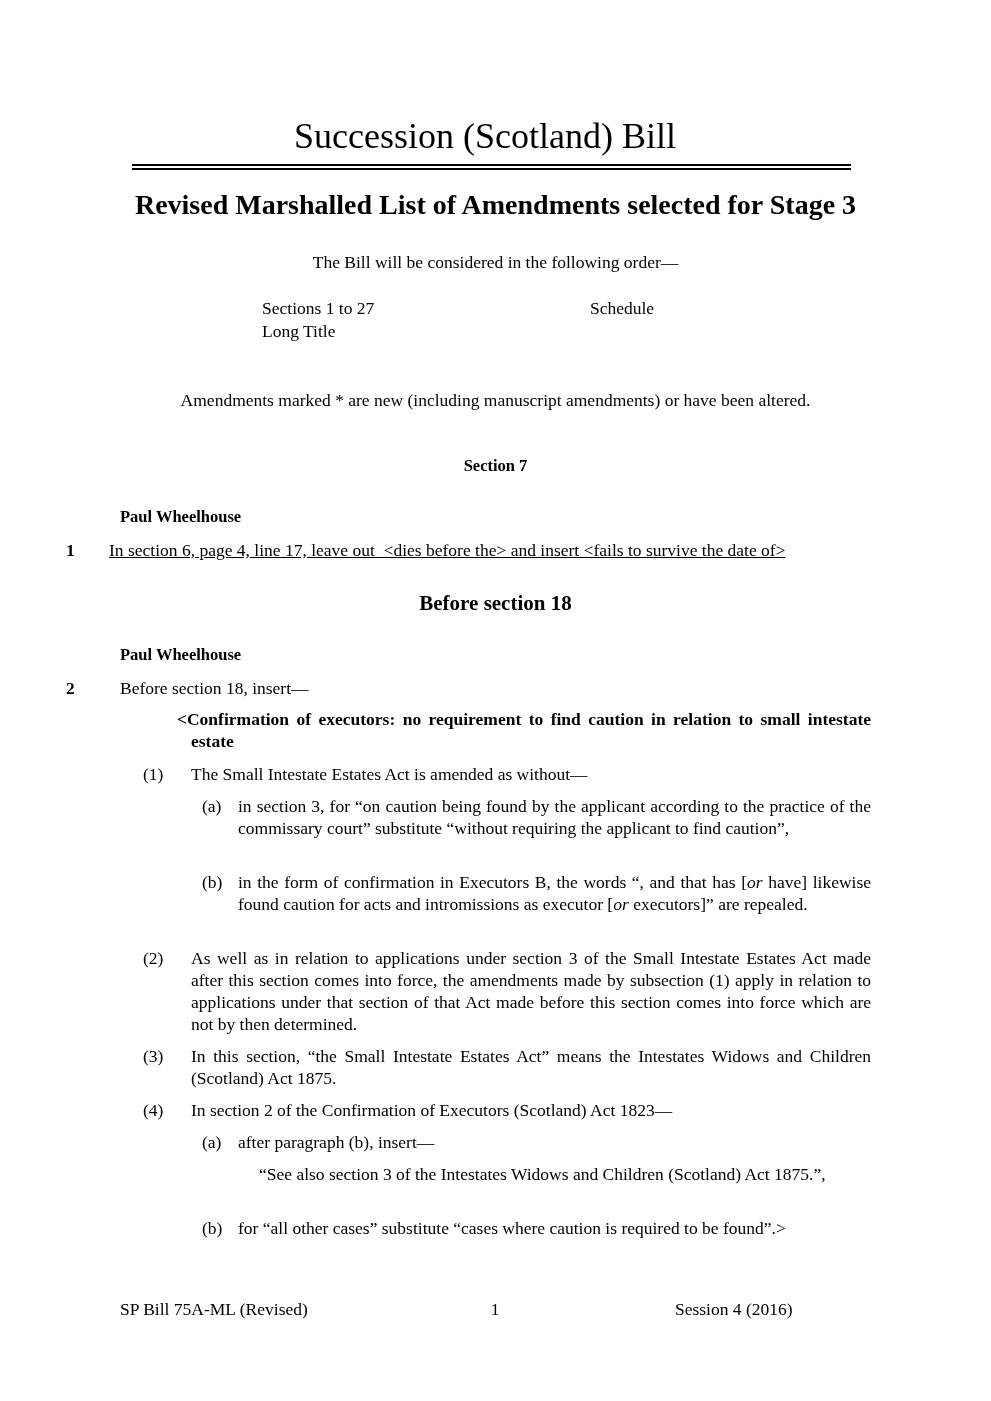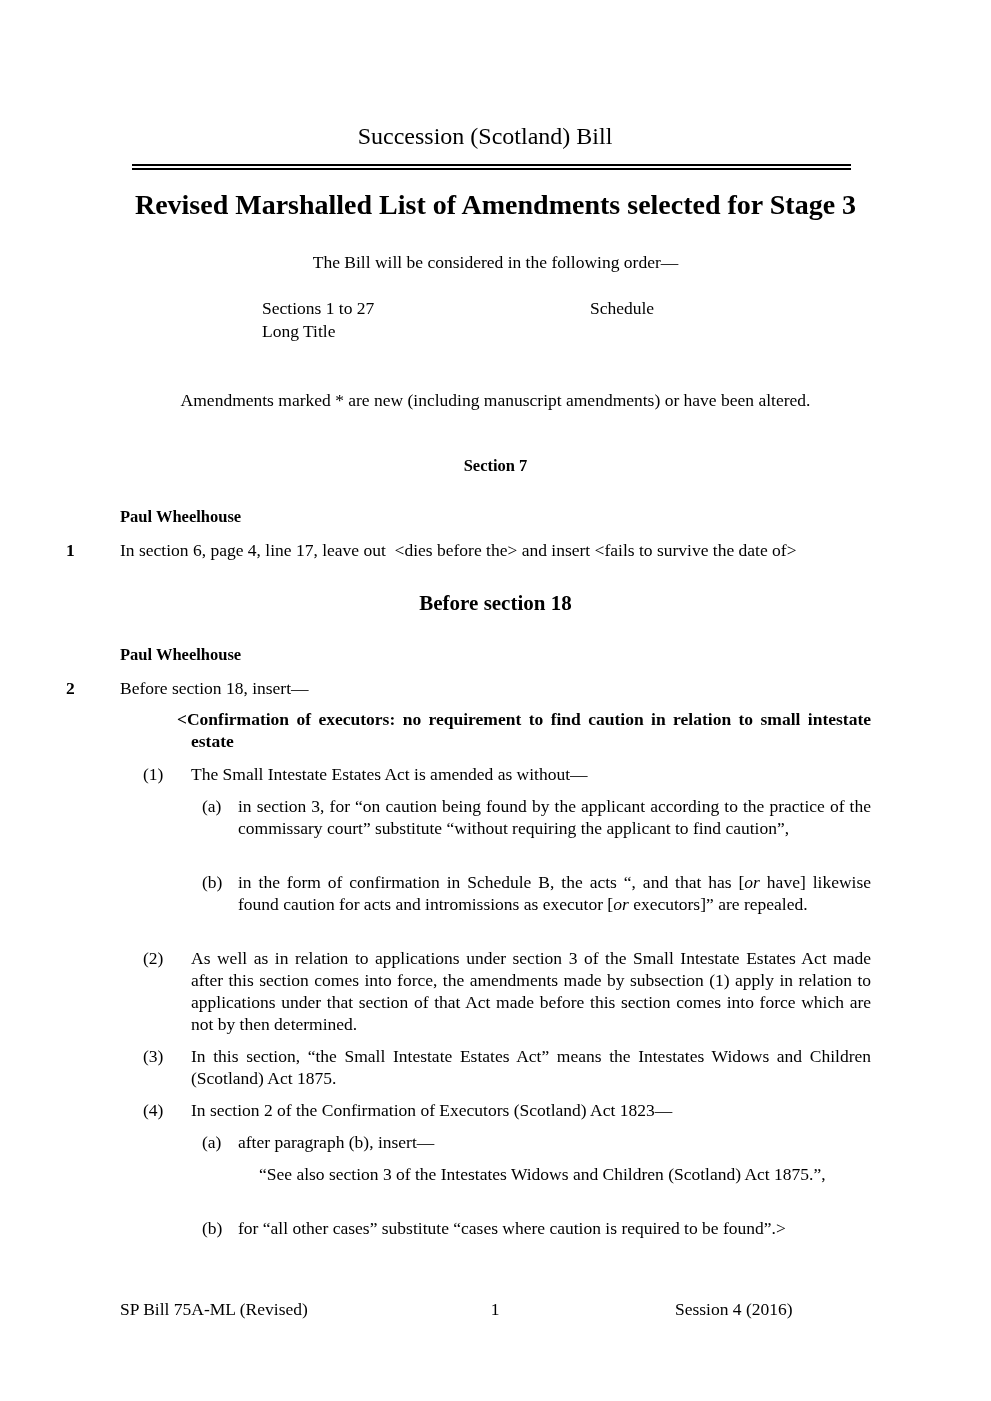--- a/index.html
+++ b/index.html
@@ -3,21 +3,21 @@
 <meta charset="utf-8">
 <style>
   html, body { margin: 0; padding: 0; background: #ffffff; }
   body {
     width: 991px; height: 1401px; position: relative; overflow: hidden;
     font-family: "Liberation Serif", "DejaVu Serif", serif;
     color: #000; font-size: 17.5px;
   }
   .title {
     position: absolute; left: 0; width: 970px; top: 118px; text-align: center;
-    font-size: 24px; line-height: 36px;
+    font-size: 36px; line-height: 36px;
   }
   .rule {
     position: absolute; left: 132px; width: 719px; top: 164px; height: 7px;
   }
   .rule .r1 { position: absolute; left: 0; right: 0; top: 0; height: 2px; background: #000; }
   .rule .r2 { position: absolute; left: 0; right: 0; top: 4px; height: 2px; background: #000; }
   .subtitle {
     position: absolute; left: 0; width: 991px; top: 190px; text-align: center;
     font-size: 28px; font-weight: bold; line-height: 30px;
   }
@@ -50,40 +50,40 @@
   <div class="order-left" style="top:297px;">Sections 1 to 27</div>
   <div class="order-left" style="top:320px;">Long Title</div>
   <div class="order-right" style="top:297px;">Schedule</div>
 
   <div class="centered" style="top:389px;">Amendments marked * are new (including manuscript amendments) or have been altered.</div>
 
   <div class="centered bold" style="top:455px; font-size:16.5px;">Section 7</div>
 
   <div class="mover" style="top:506px; font-size:16.5px;">Paul Wheelhouse</div>
   <div class="num" style="top:539px;">1</div>
-  <div class="text" style="left:120px; top:539px; width:760px; white-space:pre;">In section 6, page 4, line 17, leave out  &lt;dies before the&gt; and insert &lt;fails to survive the date of&gt;</div>
+  <div class="text" style="left:109px; top:539px; width:760px; white-space:pre;text-decoration:underline;">In section 6, page 4, line 17, leave out  &lt;dies before the&gt; and insert &lt;fails to survive the date of&gt;</div>
 
   <div class="centered bold" style="top:592px; font-size:21px;">Before section 18</div>
 
   <div class="mover" style="top:644px; font-size:16.5px;">Paul Wheelhouse</div>
   <div class="num" style="top:677px;">2</div>
   <div class="text" style="left:120px; top:677px;">Before section 18, insert—</div>
 
   <div class="text bold just" style="left:177px; top:708px; width:694px; padding-left:0; text-indent:0;">
     <span style="display:block; padding-left:14px; text-indent:-14px;">&lt;Confirmation of executors: no requirement to find caution in relation to small intestate estate</span>
   </div>
 
   <div class="text" style="left:143px; top:763px;">(1)</div>
   <div class="text" style="left:191px; top:763px; width:680px;">The Small Intestate Estates Act is amended as without—</div>
 
   <div class="text" style="left:202px; top:795px;">(a)</div>
   <div class="text just" style="left:238px; top:795px; width:633px;">in section 3, for “on caution being found by the applicant according to the practice of the commissary court” substitute “without requiring the applicant to find caution”,</div>
 
   <div class="text" style="left:202px; top:871px;">(b)</div>
-  <div class="text just" style="left:238px; top:871px; width:633px;"><span>in the form of confirmation in Schedule B, the acts “, and that has [</span><i>or</i><span> have] likewise found caution for acts and intromissions as executor [</span><i>or</i><span> executors]” are repealed.</span></div>
+  <div class="text just" style="left:238px; top:871px; width:633px;"><span>in the form of confirmation in Executors B, the words “, and that has [</span><i>or</i><span> have] likewise found caution for acts and intromissions as executor [</span><i>or</i><span> executors]” are repealed.</span></div>
 
   <div class="text" style="left:143px; top:947px;">(2)</div>
   <div class="text just" style="left:191px; top:947px; width:680px;">As well as in relation to applications under section 3 of the Small Intestate Estates Act made after this section comes into force, the amendments made by subsection (1) apply in relation to applications under that section of that Act made before this section comes into force which are not by then determined.</div>
 
   <div class="text" style="left:143px; top:1045px;">(3)</div>
   <div class="text just" style="left:191px; top:1045px; width:680px;">In this section, “the Small Intestate Estates Act” means the Intestates Widows and Children (Scotland) Act 1875.</div>
 
   <div class="text" style="left:143px; top:1099px;">(4)</div>
   <div class="text" style="left:191px; top:1099px; width:680px;">In section 2 of the Confirmation of Executors (Scotland) Act 1823—</div>
 

